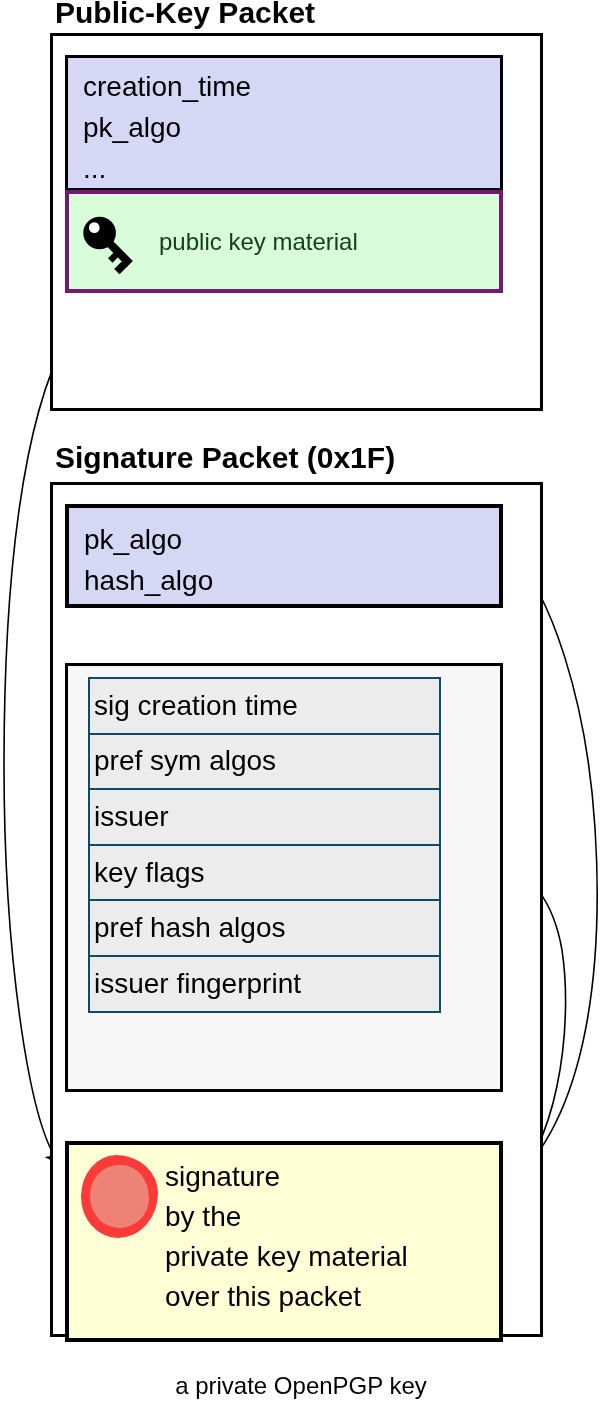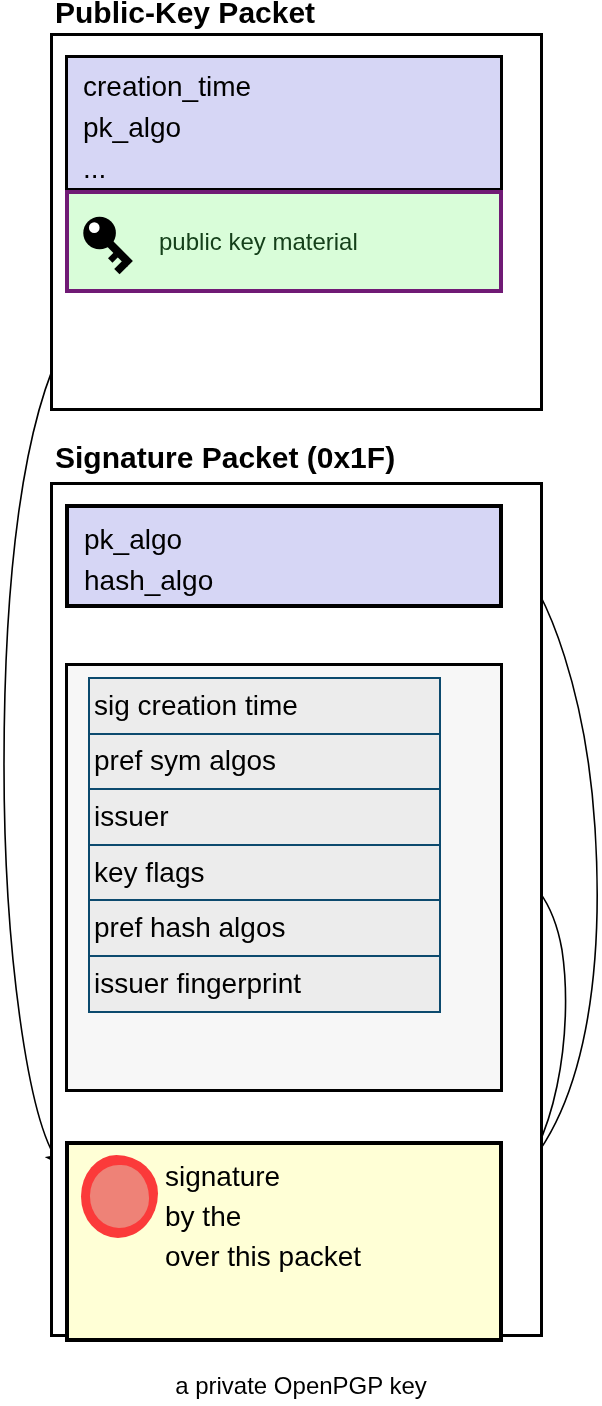--- a/index.html
+++ b/index.html
@@ -99,19 +99,20 @@
     <div class="subrow">issuer fingerprint</div>
   </div>
 
   <div class="panel" id="yellowbox">
     <div class="seal">
       <div class="seal-inner"></div>
     </div>
     <div class="sig-lines">
       <div>signature</div>
       <div>by the</div>
+      <div>private key material</div>
       <div>over this packet</div>
     </div>
   </div>
 
   <div class="caption">a private OpenPGP key</div>
 
 </div>
 
 </body></html>

